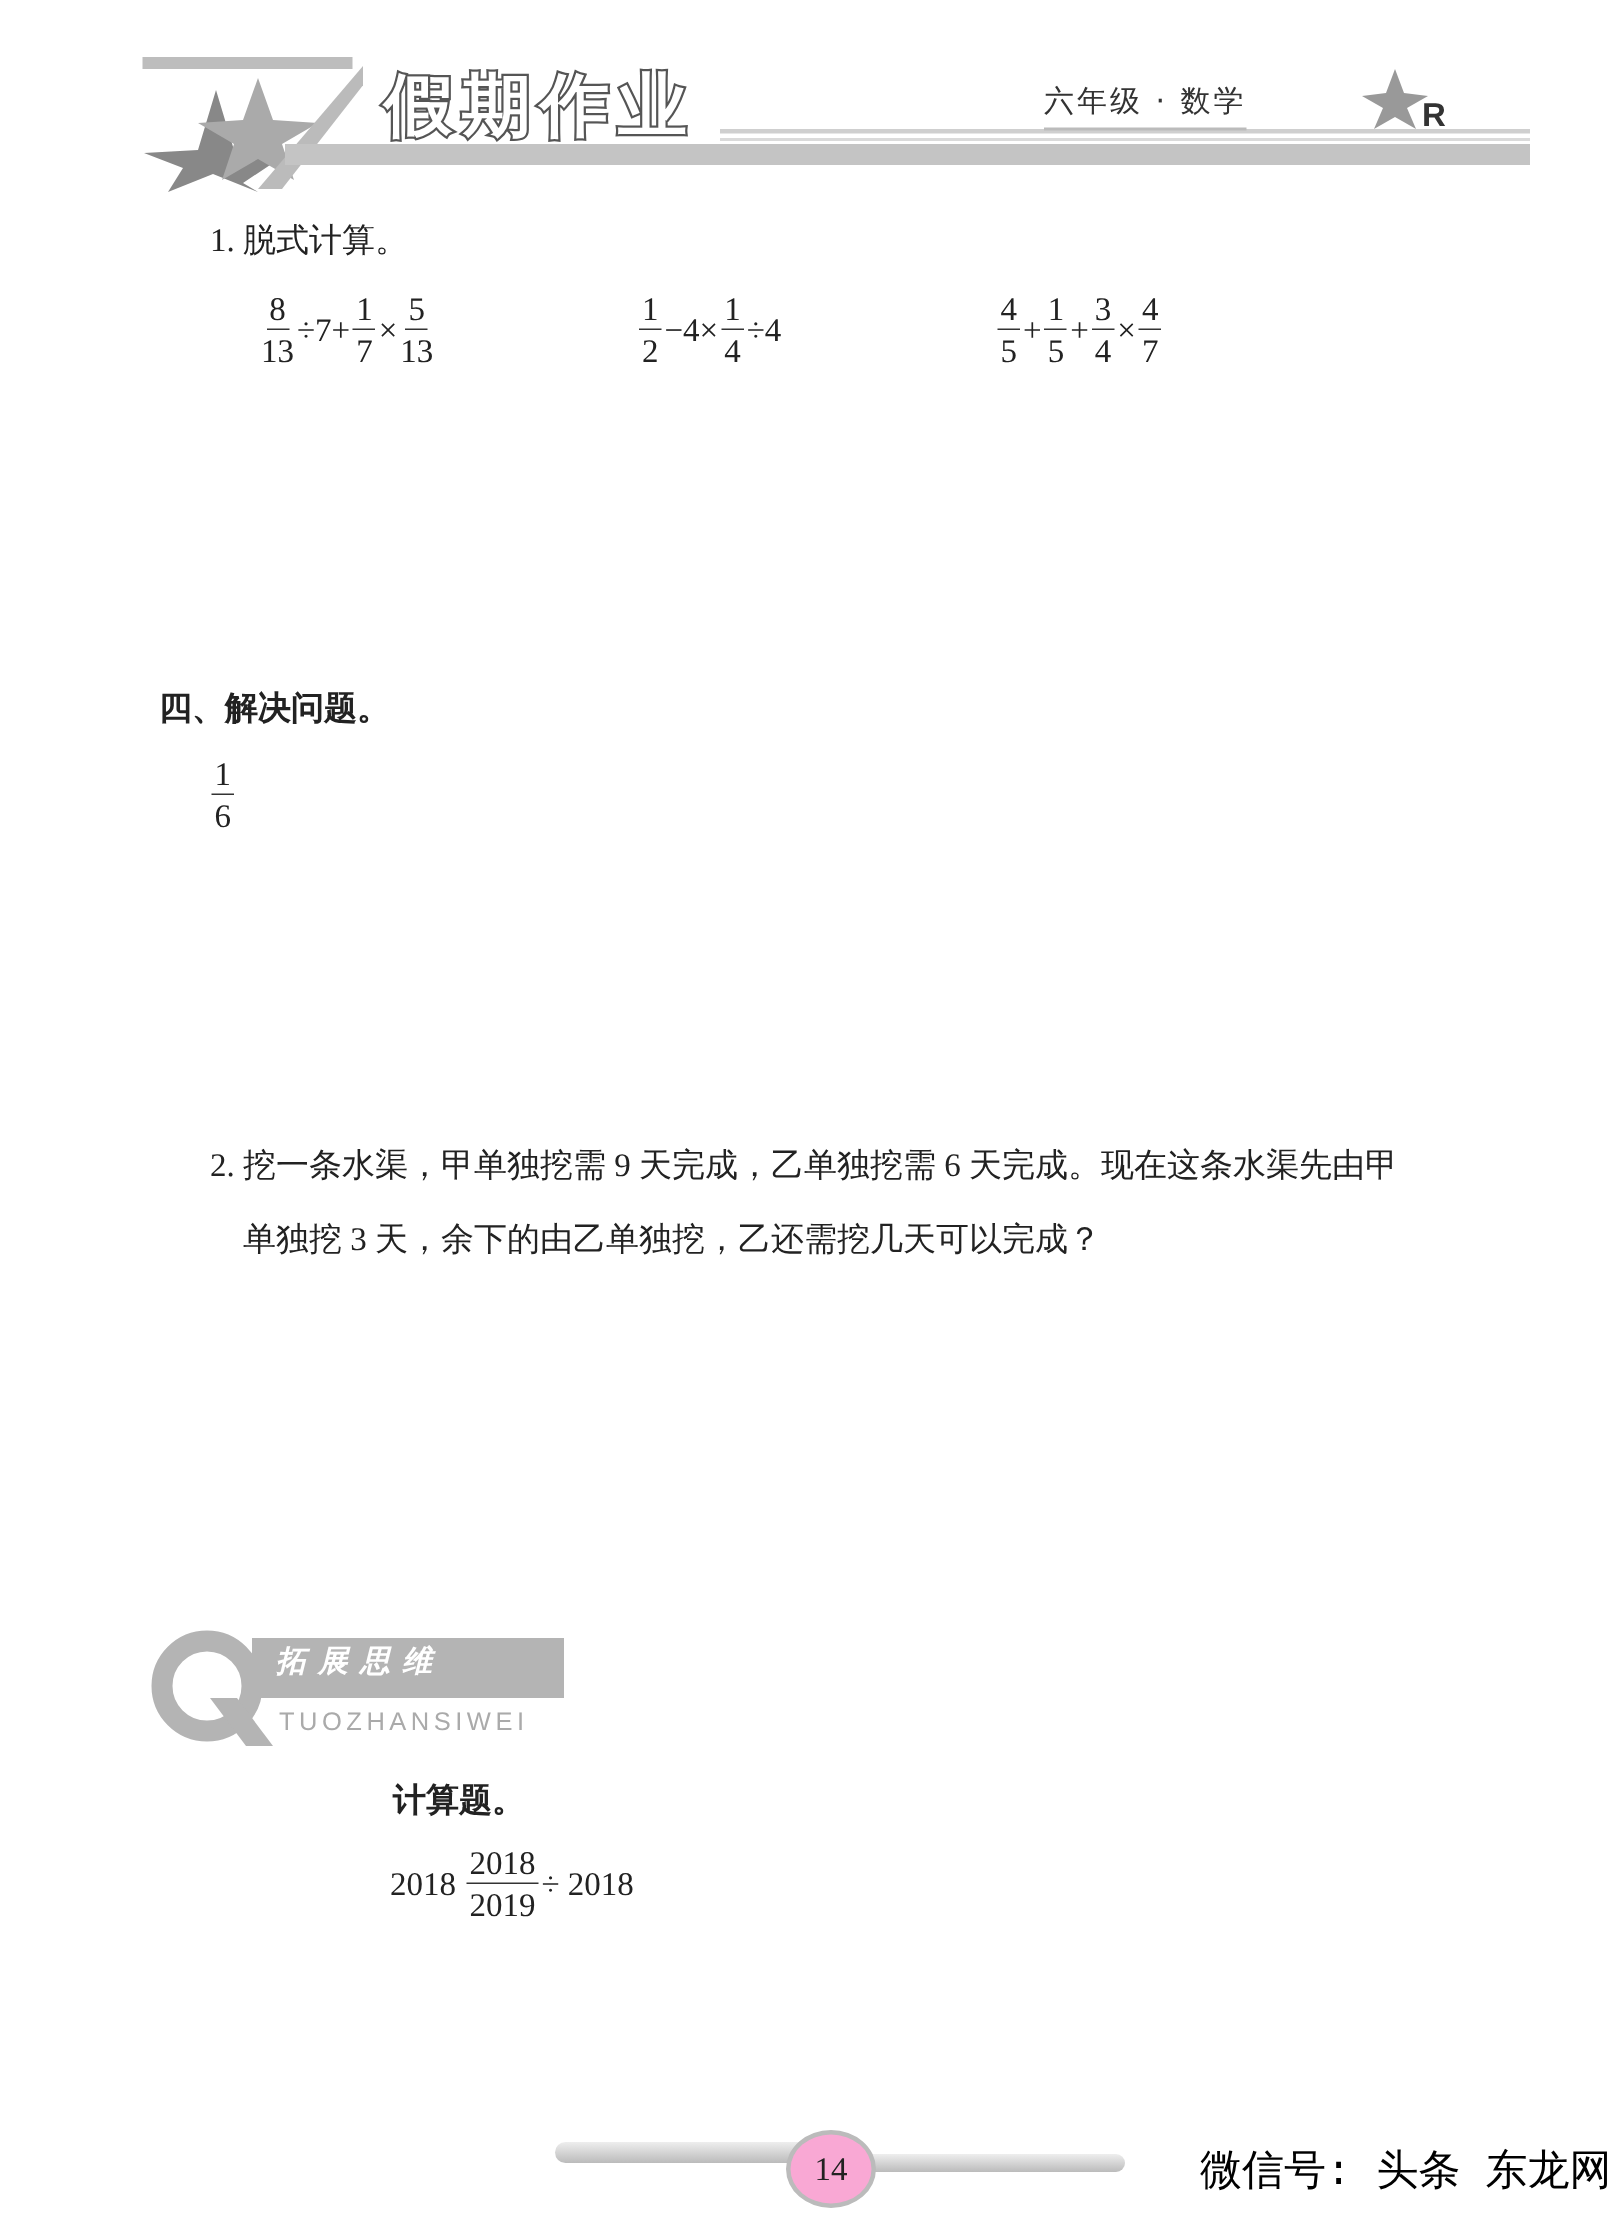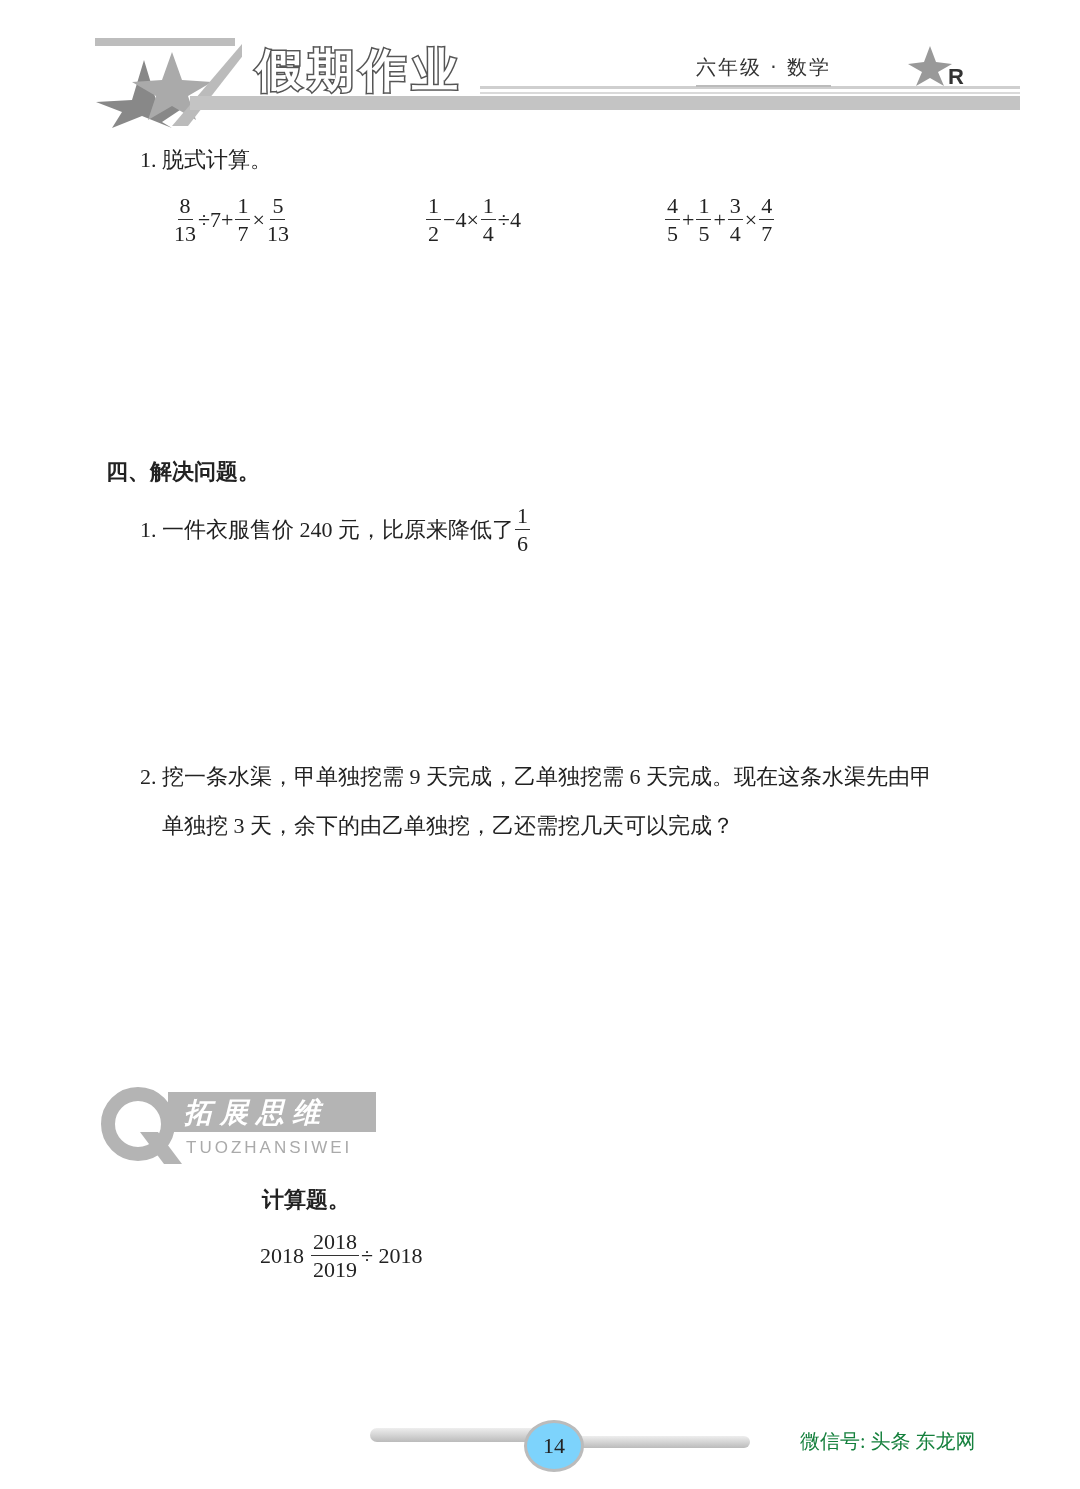--- a/index.html
+++ b/index.html
@@ -24,32 +24,32 @@
   .bold { font-family:"DejaVu Sans",sans-serif; font-weight:bold; font-size:22px; }
 
   .expr { display:flex; align-items:center; font-size:22px; }
   .frac { display:inline-flex; flex-direction:column; align-items:center; margin:0 1px; }
   .frac .n { border-bottom:1.5px solid #333; padding:0 2px 1px; line-height:1.1; }
   .frac .d { padding-top:2px; line-height:1.1; }
   .op { padding:0 1px; }
 
   .tz-box { left:168px; top:1092px; width:208px; height:40px; background:#b4b4b4; }
   .tz-cn { left:184px; top:1094px; font-family:"DejaVu Serif",serif; font-style:italic; font-weight:bold;
-           font-size:28px; letter-spacing:8px; color:#fff; }
+           font-size:20px; letter-spacing:8px; color:#fff; }
   .tz-en { left:186px; top:1138px; font-family:Liberation Sans, sans-serif; font-size:17px;
            letter-spacing:3px; color:#aaa; }
 
   .footer-bar1 { left:370px; top:1428px; width:200px; height:14px; border-radius:7px;
                  background:linear-gradient(#eee,#bbb); }
   .footer-bar2 { left:570px; top:1436px; width:180px; height:12px; border-radius:6px;
                  background:linear-gradient(#eee,#bbb); }
   .page-circle { left:524px; top:1420px; width:54px; height:46px; border-radius:50%;
-                 border:3px solid #bbb; background:#7dd3fc; display:flex; align-items:center;
+                 border:3px solid #bbb; background:#f9a8d4; display:flex; align-items:center;
                  justify-content:center; font-size:22px; }
-  .wm { left:800px; top:1428px; font-family:Liberation Serif, serif; font-size:20px; color:#15803d; }
+  .wm { left:800px; top:1428px; font-family:Liberation Mono, monospace; font-size:28px; color:#000000; }
 </style>
 </head>
 <body>
 
 <div class="abs hdr-slash"></div>
 <svg class="abs" style="left:92px;top:40px" width="150" height="90">
   <polygon points="40,60 52,20 64,60 100,62 70,82 80,88 50,76 20,88 30,72 4,62" fill="#888"></polygon>
   <polygon points="70,40 80,12 90,40 120,42 96,56 104,80 80,66 56,80 64,56 40,42" fill="#aaa"></polygon>
   <polygon points="150,4 80,86 96,86 160,4" fill="#bbb"></polygon>
 </svg>
@@ -113,21 +113,20 @@
   <span class="op">×</span>
   <span class="frac">
       <span class="n">4</span>
       <span class="d">7</span>
     </span>
 </div>
 
 <div class="abs bold" style="left:106px;top:457px">四、解决问题。</div>
 
 <div class="abs expr" style="left:140px;top:504px">
-  <span>1. 一件衣服售价 240 元，比原来降低了</span>
   <span class="frac">
       <span class="n">1</span>
       <span class="d">6</span>
     </span>
 </div>
 
 <div class="abs txt" style="left:140px;top:766px">2. 挖一条水渠，甲单独挖需 9 天完成，乙单独挖需 6 天完成。现在这条水渠先由甲</div>
 <div class="abs txt" style="left:162px;top:815px">单独挖 3 天，余下的由乙单独挖，乙还需挖几天可以完成？</div>
 
 <svg class="abs" style="left:100px;top:1086px" width="90" height="80">

